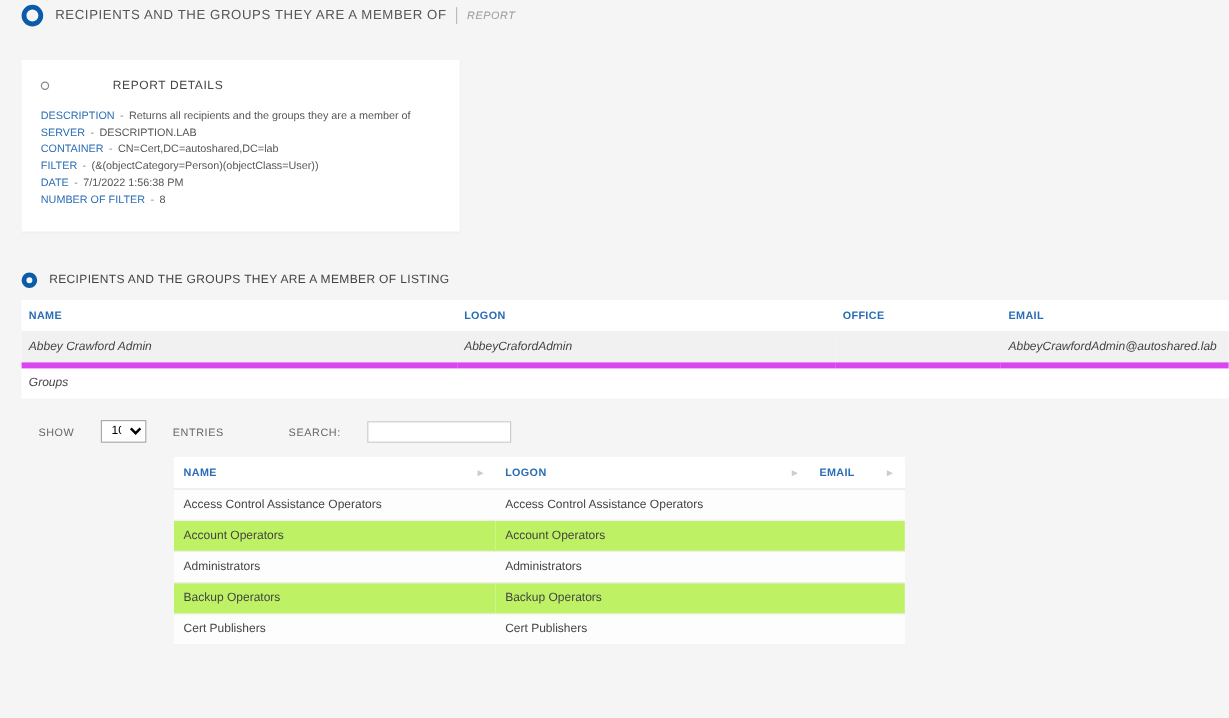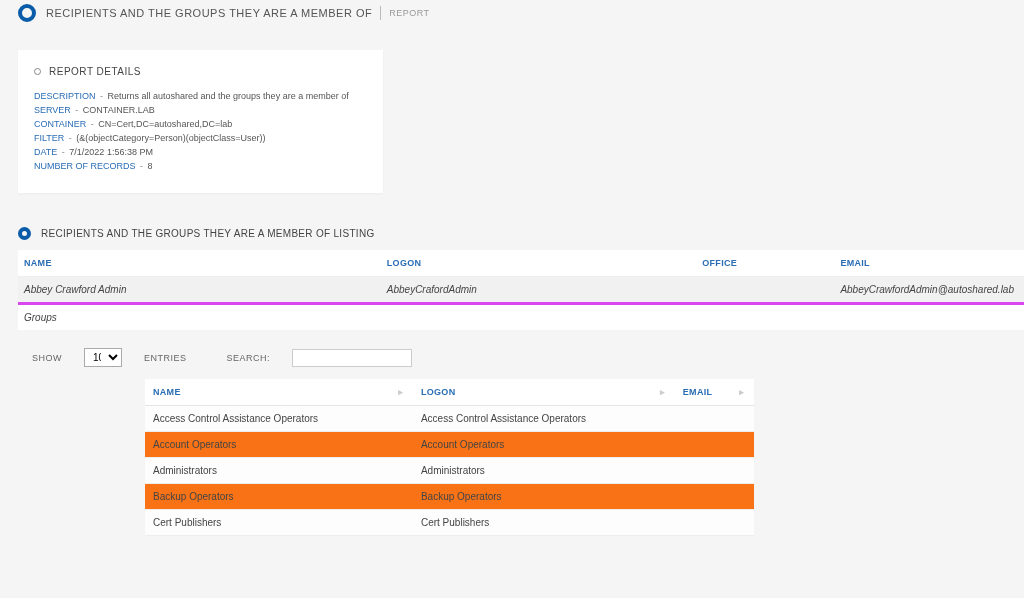--- a/index.html
+++ b/index.html
@@ -35,20 +35,21 @@
     }
     .header-sep {
       border-left: 1px solid #bbb;
       margin: 0 8px;
       height: 14px;
     }
     .header-tag {
       font-size: 9px;
       color: #999;
       letter-spacing: 0.5px;
+      font-style: italic;
     }
 
     .card {
       background: #fff;
       margin: 18px;
       padding: 16px 16px 18px 16px;
       width: 365px;
       box-shadow: 0 1px 2px rgba(0,0,0,0.04);
     }
     .card-title-row {
@@ -60,20 +61,21 @@
       width: 7px;
       height: 7px;
       border: 1px solid #888;
       border-radius: 50%;
       margin-right: 8px;
     }
     .card-title {
       font-size: 10px;
       letter-spacing: 0.5px;
       color: #444;
+      margin-left: 45px;
     }
     .detail-line {
       font-size: 9px;
       margin-bottom: 4px;
       color: #555;
     }
     .detail-label {
       color: #2a6db5;
       font-size: 9px;
     }
@@ -117,21 +119,21 @@
     }
     .main-table td {
       font-size: 10px;
       color: #444;
       padding: 7px 10px 7px 6px;
       background: #f1f1f1;
       font-style: italic;
     }
     .groups-row td {
       background: #fff;
-      border-top: 3px solid #d946ef;
+      border-top: 5px solid #d946ef;
     }
     .col-name { width: 37%; }
     .col-logon { width: 32%; }
     .col-office { width: 14%; }
     .col-email { width: 17%; }
 
     .controls-row {
       display: flex;
       align-items: center;
       padding: 18px 18px 12px 32px;
@@ -140,21 +142,21 @@
       color: #666;
       letter-spacing: 0.5px;
     }
     .controls-row select {
       font-size: 10px;
       padding: 2px 4px;
       border: 1px solid #aaa;
       background: #fff;
       width: 38px;
     }
-    .controls-row .search-label { margin-left: 18px; text-align: right; }
+    .controls-row .search-label { margin-left: 32px; text-align: right; }
     .controls-row input[type="text"] {
       border: 1px solid #ccc;
       background: #fff;
       padding: 3px 6px;
       width: 120px;
       height: 18px;
     }
 
     .inner-table-wrap {
       margin-left: 145px;
@@ -180,21 +182,21 @@
       float: right;
       color: #ccc;
       font-size: 9px;
       margin-right: 2px;
     }
     .inner-table td {
       font-size: 10px;
       color: #444;
       padding: 7px 8px;
       border-bottom: 1px solid #eee;
-      background: #f97316;
+      background: #bef264;
     }
     .inner-table tr:nth-child(odd) td {
       background: #fdfdfd;
     }
     .inner-col-name { width: 44%; }
     .inner-col-logon { width: 43%; }
     .inner-col-email { width: 13%; }
   </style>
 </head>
 <body>
@@ -207,36 +209,36 @@
     <span class="header-sep"></span>
     <span class="header-tag">REPORT</span>
   </div>
 
   <div class="card">
     <div class="card-title-row">
       <div class="small-circle"></div>
       <span class="card-title">REPORT DETAILS</span>
     </div>
     <div class="detail-line">
-      <span class="detail-label">DESCRIPTION</span><span class="detail-sep"> - </span><span>Returns all autoshared and the groups they are a member of</span>
-    </div>
-    <div class="detail-line">
-      <span class="detail-label">SERVER</span><span class="detail-sep"> - </span><span>CONTAINER.LAB</span>
+      <span class="detail-label">DESCRIPTION</span><span class="detail-sep"> - </span><span>Returns all recipients and the groups they are a member of</span>
+    </div>
+    <div class="detail-line">
+      <span class="detail-label">SERVER</span><span class="detail-sep"> - </span><span>DESCRIPTION.LAB</span>
     </div>
     <div class="detail-line">
       <span class="detail-label">CONTAINER</span><span class="detail-sep"> - </span><span>CN=Cert,DC=autoshared,DC=lab</span>
     </div>
     <div class="detail-line">
       <span class="detail-label">FILTER</span><span class="detail-sep"> - </span><span>(&amp;(objectCategory=Person)(objectClass=User))</span>
     </div>
     <div class="detail-line">
       <span class="detail-label">DATE</span><span class="detail-sep"> - </span><span>7/1/2022 1:56:38 PM</span>
     </div>
     <div class="detail-line">
-      <span class="detail-label">NUMBER OF RECORDS</span><span class="detail-sep"> - </span><span>8</span>
+      <span class="detail-label">NUMBER OF FILTER</span><span class="detail-sep"> - </span><span>8</span>
     </div>
   </div>
 
   <div class="section-header">
     <div class="circle-icon"></div>
     <span class="section-title">RECIPIENTS AND THE GROUPS THEY ARE A MEMBER OF LISTING</span>
   </div>
 
   <table class="main-table">
     <thead>

